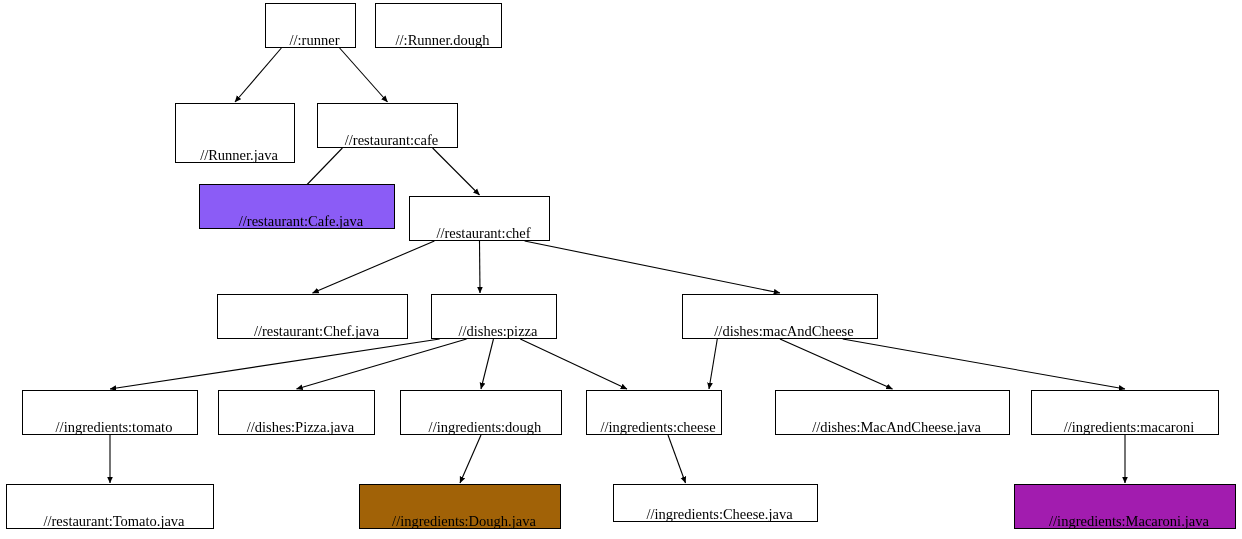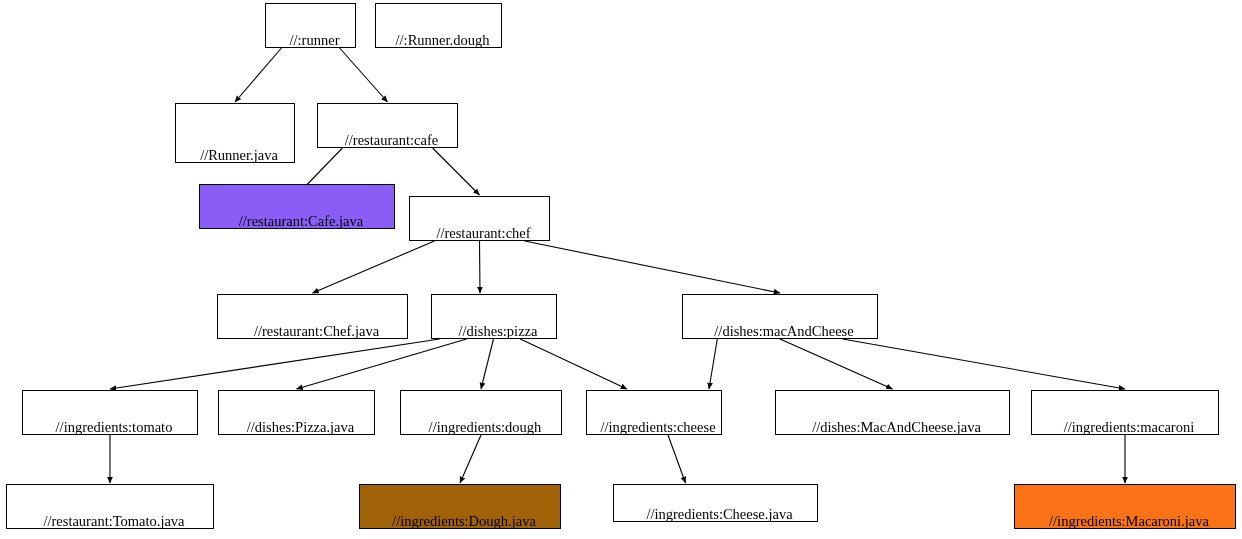--- a/index.html
+++ b/index.html
@@ -127,17 +127,17 @@
       </div>
       <div class="node" style="left: 6px; top: 484px; width: 208px; height: 45px; background: rgb(255, 255, 255); border-color: rgb(0, 0, 0);">
         <span class="node-label">//restaurant:Tomato.java</span>
       </div>
       <div class="node" style="left: 359px; top: 484px; width: 202px; height: 45px; background: #a16207; border-color: rgb(0, 0, 0);">
         <span class="node-label">//ingredients:Dough.java</span>
       </div>
       <div class="node" style="left: 583px; top: 484px; width: 205px; height: 38px; background: rgb(255, 255, 255); border-color: rgb(0, 0, 0); margin-left: 30px;">
         <span class="node-label">//ingredients:Cheese.java</span>
       </div>
-      <div class="node" style="left: 1014px; top: 484px; width: 222px; height: 45px; background: #f97316; border-color: rgb(0, 0, 0);">
+      <div class="node" style="left: 1014px; top: 484px; width: 222px; height: 45px; background: #a21caf; border-color: rgb(0, 0, 0);">
         <span class="node-label">//ingredients:Macaroni.java</span>
       </div>
     </div>
 </div>
 
 </body></html>

